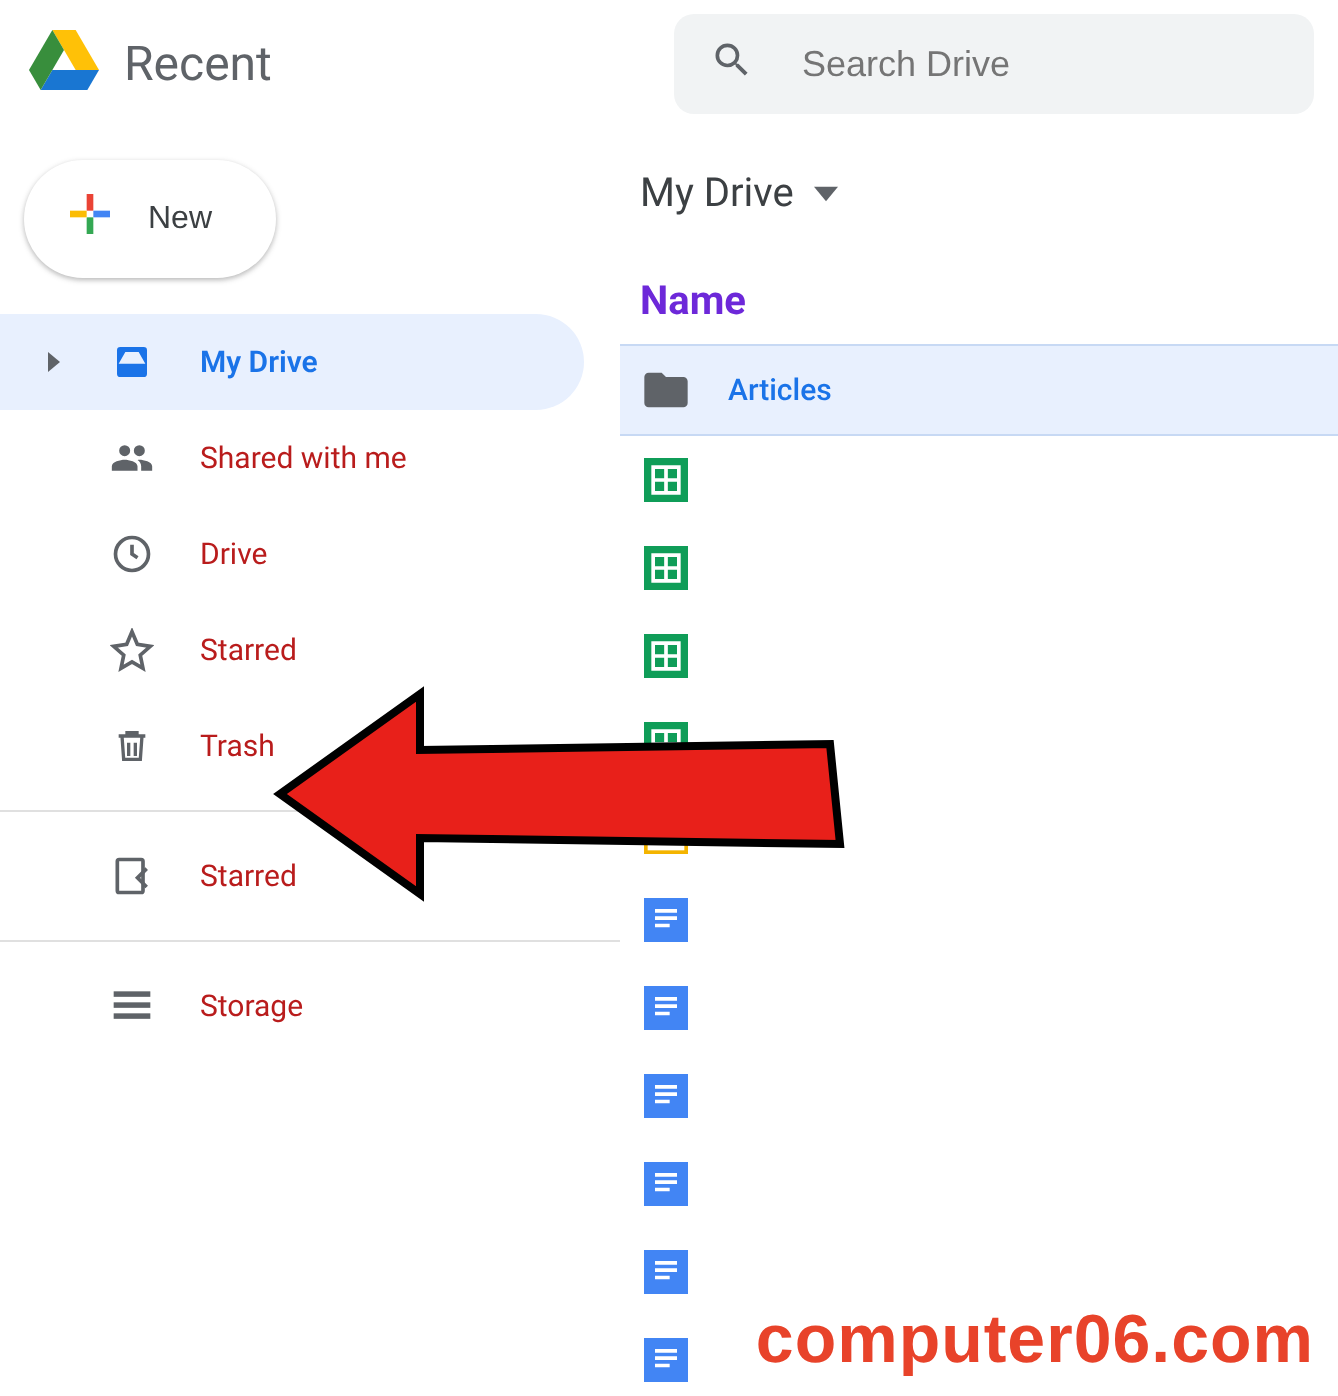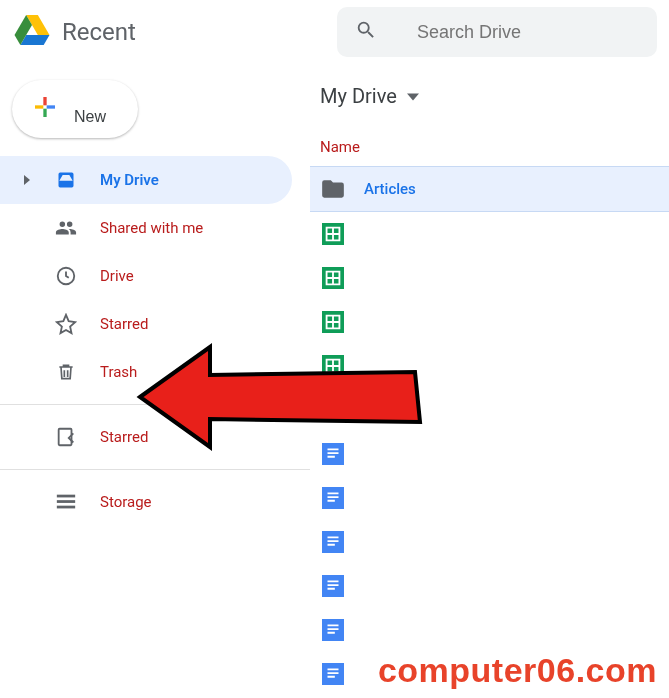--- a/index.html
+++ b/index.html
@@ -30,21 +30,21 @@
     color: #5f6368;
   }
   .search {
     display: flex;
     align-items: center;
     flex: 1;
     background: #f1f3f4;
     border-radius: 10px;
     height: 50px;
     padding: 0 18px;
-    gap: 38px;
+    gap: 22px;
     color: #5f6368;
   }
   .search input {
     border: none;
     background: transparent;
     font-size: 18px;
     color: #5f6368;
     outline: none;
     width: 100%;
   }
@@ -52,21 +52,21 @@
     display: flex;
     height: calc(100% - 64px);
   }
   .sidebar {
     width: 310px;
     padding-top: 12px;
   }
   .new-btn {
     margin: 4px 0 18px 12px;
     display: inline-flex;
-    align-items: flex-end;
+    align-items: center;
     gap: 14px;
     background: #fff;
     border: none;
     border-radius: 32px;
     box-shadow: 0 1px 3px rgba(0,0,0,0.18), 0 1px 2px rgba(0,0,0,0.12);
     padding: 12px 32px 12px 18px;
     font-size: 16px;
     font-weight: 500;
     color: #3c4043;
     cursor: pointer;
@@ -131,23 +131,23 @@
   .breadcrumb {
     display: flex;
     align-items: center;
     gap: 10px;
     font-size: 20px;
     color: #3c4043;
     padding: 6px 10px;
     cursor: pointer;
   }
   .col-header {
-    font-size: 15px;
-    font-weight: 400;
-    color: #b91c1c;
+    font-size: 20px;
+    font-weight: 700;
+    color: #6d28d9;
     padding: 24px 10px 10px 10px;
   }
   .file-row {
     display: flex;
     align-items: center;
     padding: 9px 10px;
     gap: 18px;
     font-size: 15px;
     color: #3c4043;
     cursor: pointer;

